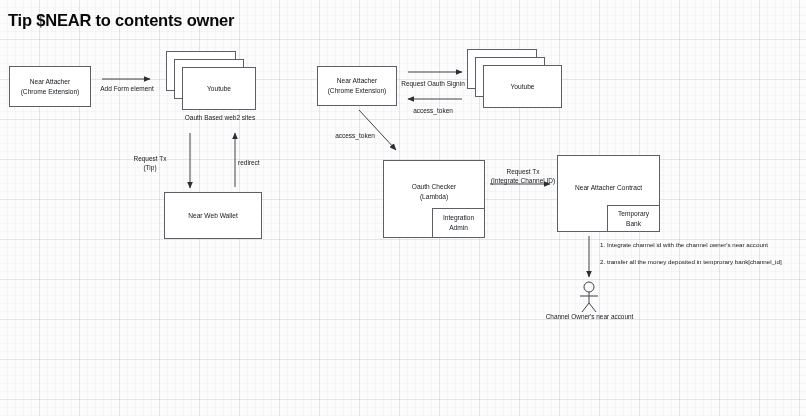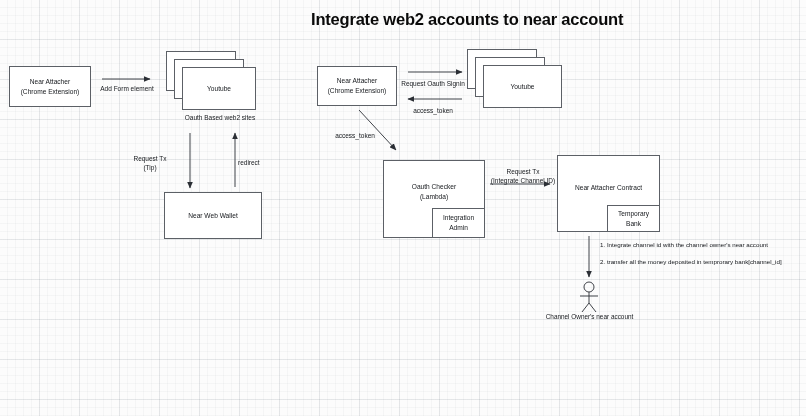--- a/index.html
+++ b/index.html
@@ -88,21 +88,21 @@
     color: #15181c;
     white-space: nowrap;
     text-align: center;
   }
 </style>
 </head>
 <body>
 
 <div id="canvas">
 
-  <div class="title" id="title-right">Integrate web2 accounts to near account</div>
+  <div class="title" id="title-left">Tip $NEAR to contents owner</div>
 
   <div class="box" id="left-near-attacher" style="left:9px; top:66px; width:82px; height:41px;">
     <div class="txt">
       <span>Near Attacher</span><br>
       <span>(Chrome Extension)</span>
     </div>
   </div>
 
   <div class="label" id="left-add-form-label" style="left:97px; top:84px; width:60px;">Add Form element</div>
 

